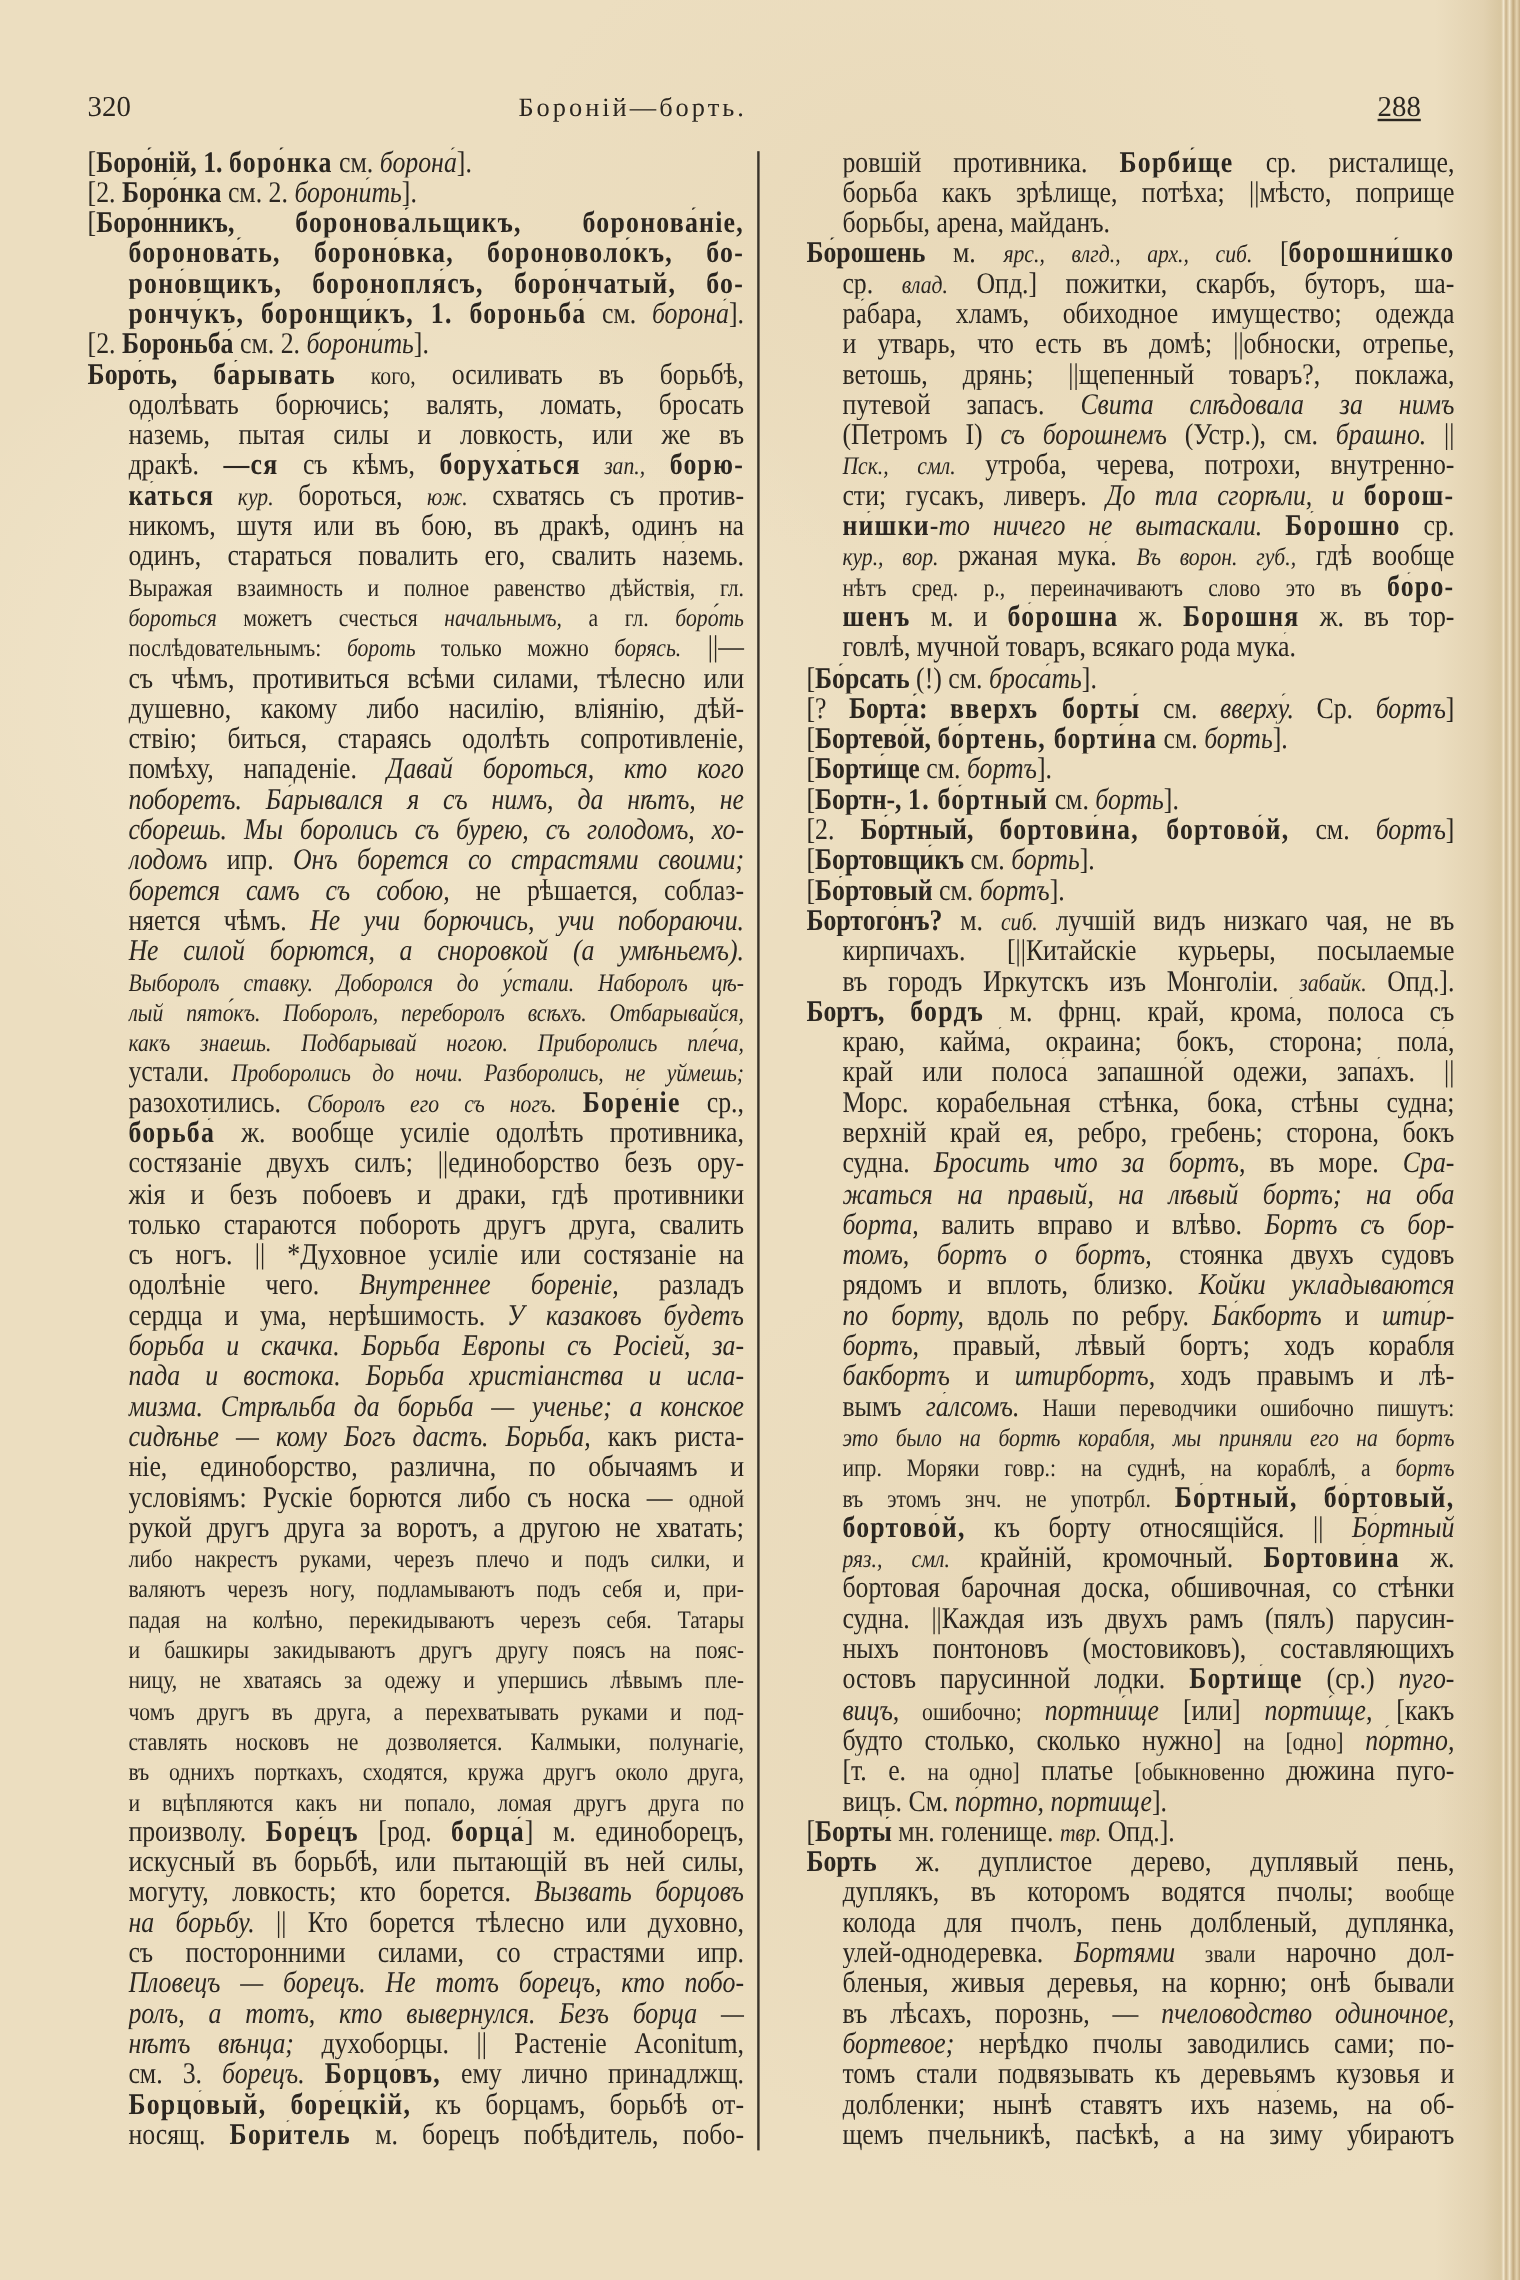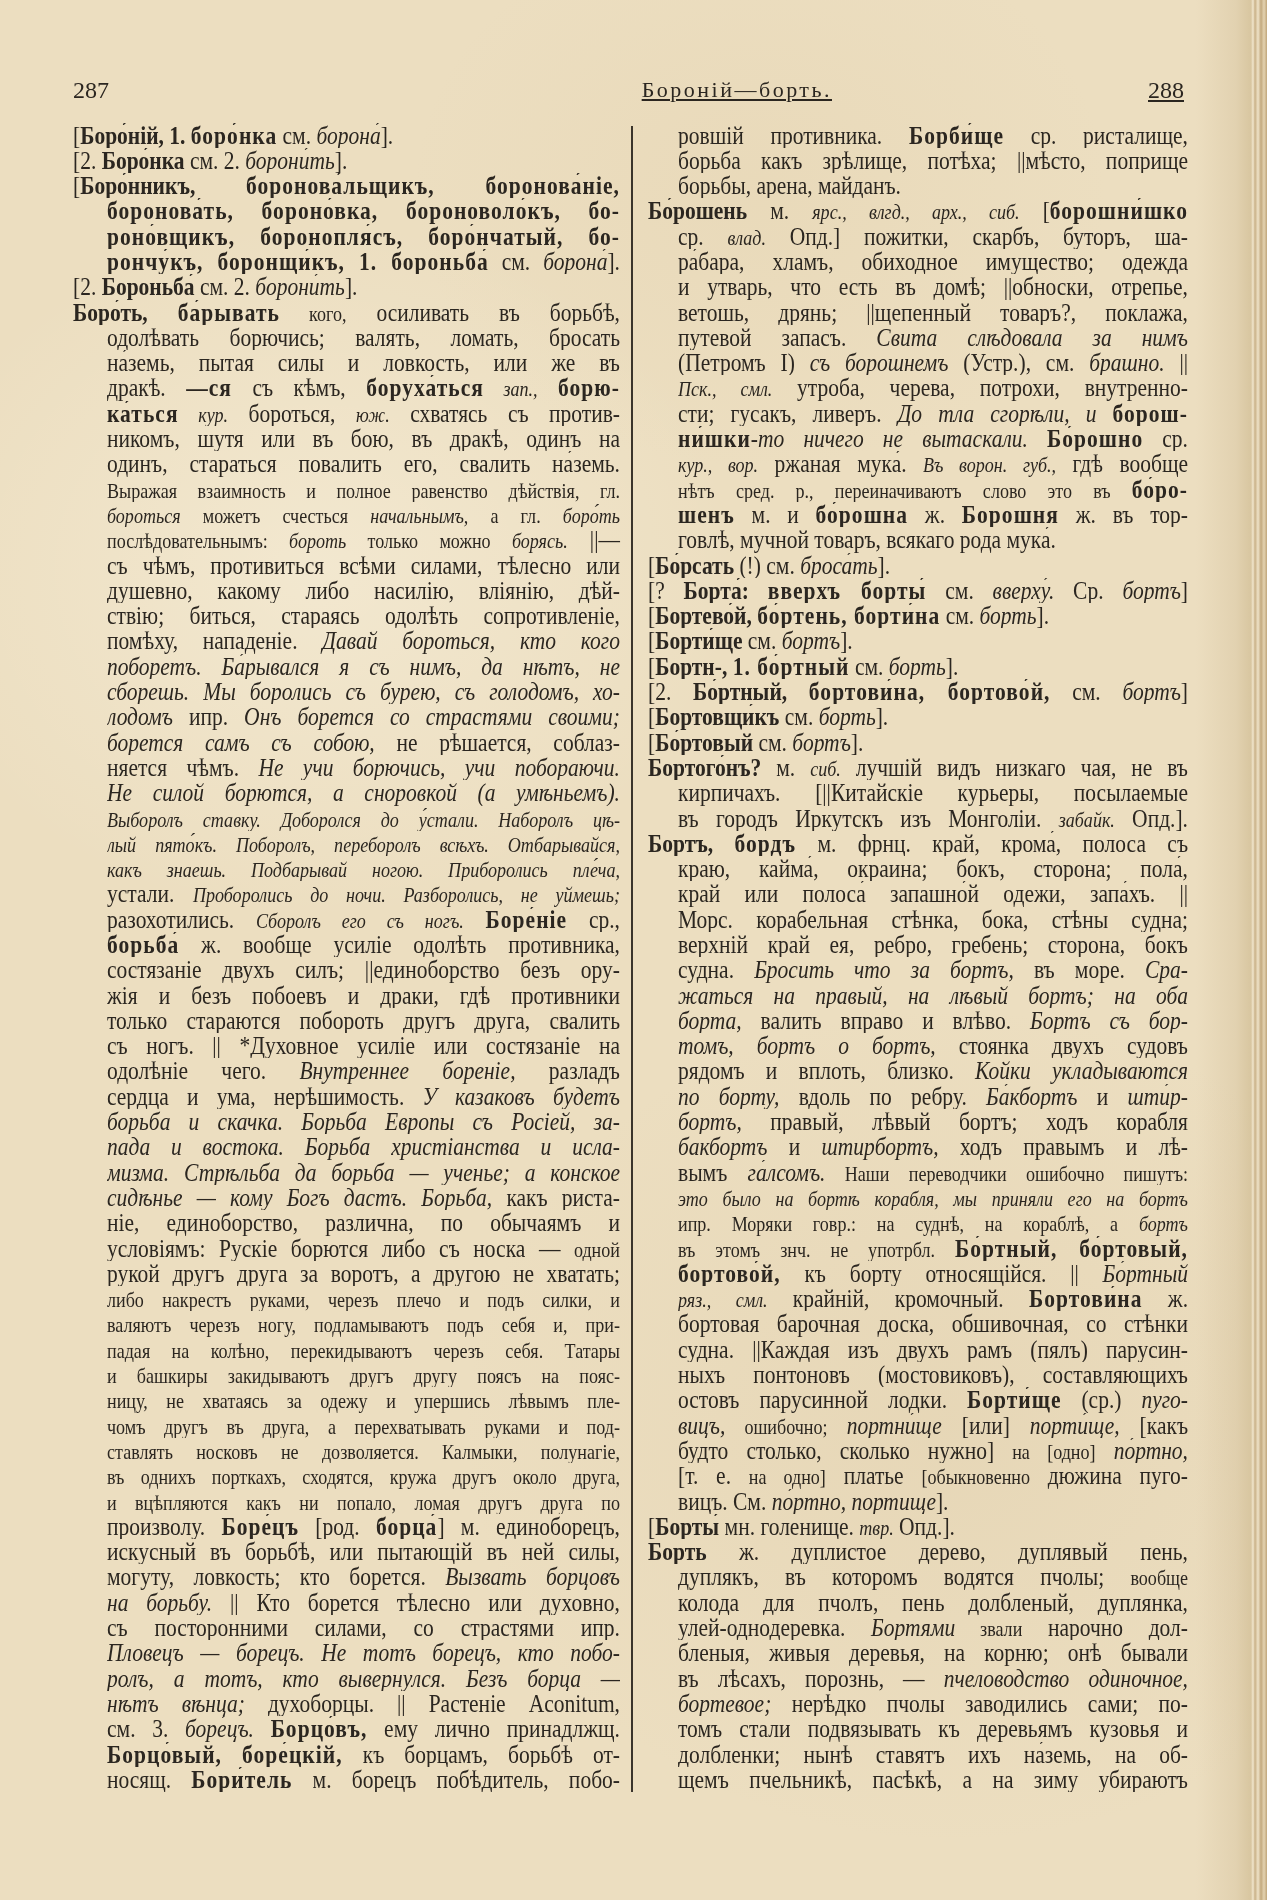--- a/index.html
+++ b/index.html
@@ -31,26 +31,26 @@
       #f1e6cd 57px,
       #c9b187 59px,
       #efe3c8 62px,
       #c2a97e 65px,
       #e4d3b1 68px,
       #bfa57a 71px);
   }
   .hdr{position:absolute;top:78px;font-size:24px;line-height:24px;}
   .pg-left{left:73px;}
   .pg-right{left:1100px;width:84px;text-align:right;text-decoration:underline;}
-  .title{left:432px;width:400px;text-align:right;font-size:22px;letter-spacing:2.5px;text-decoration:underline;}
+  .title{left:432px;width:400px;text-align:left;font-size:22px;letter-spacing:2.5px;}
   .divider{position:absolute;left:631px;top:126px;width:1.6px;height:1666px;background:var(--rule);}
 
   .col{position:absolute;top:122.5px;}
   .col.left{left:73px;width:547px;--cw:547px;--ind:34px;}
-  .col.right{left:648px;width:540px;--cw:540px;--ind:30px;}
+  .col.right{left:672px;width:540px;--cw:540px;--ind:30px;}
   .line{
     height:25.3px;line-height:25.3px;overflow:hidden;
     font-size:25px;
     transform:scaleX(.86);transform-origin:0 0;
     width:calc(var(--cw) / .86);
     text-align:justify;text-align-last:justify;
     white-space:normal;
   }
   .line.ind{margin-left:var(--ind);width:calc((var(--cw) - var(--ind)) / .86);}
   .line.end{text-align:left;text-align-last:left;}
@@ -60,21 +60,21 @@
   .seg.b{font-weight:bold;letter-spacing:1.2px;}
   .seg.s{font-size:.84em;}
   .seg.si{font-size:.84em;font-style:italic;}
 </style>
 </head>
 <body>
 
 <div class="paper"></div>
 <div class="spine"></div>
 
-<div class="hdr pg-left">287</div>
+<div class="hdr pg-left">320</div>
 <div class="hdr title">Бороній—борть.</div>
 <div class="hdr pg-right">288</div>
 
 <div class="col left">
     <div class="line end"><span class="seg r">[</span><span class="seg h">Боро́ній, 1. </span><span class="seg b">боро́нка</span><span class="seg r"> см. </span><span class="seg i">борона́</span><span class="seg r">].</span></div>
     <div class="line end"><span class="seg r">[2. </span><span class="seg h">Боро́нка</span><span class="seg r"> см. 2. </span><span class="seg i">борони́ть</span><span class="seg r">].</span></div>
     <div class="line"><span class="seg r">[</span><span class="seg h">Боро́нникъ,</span><span class="seg r"> </span><span class="seg b">боронова́льщикъ,</span><span class="seg r"> </span><span class="seg b">боронова́ніе,</span></div>
     <div class="line ind"><span class="seg b">боронова́ть, бороно́вка, бороноволо́къ, бо-</span></div>
     <div class="line ind"><span class="seg b">роно́вщикъ, боронопля́съ, боро́нчатый, бо-</span></div>
     <div class="line ind"><span class="seg b">рончу́къ, боронщи́къ, 1. бороньба́</span><span class="seg r"> см. </span><span class="seg i">борона́</span><span class="seg r">].</span></div>

